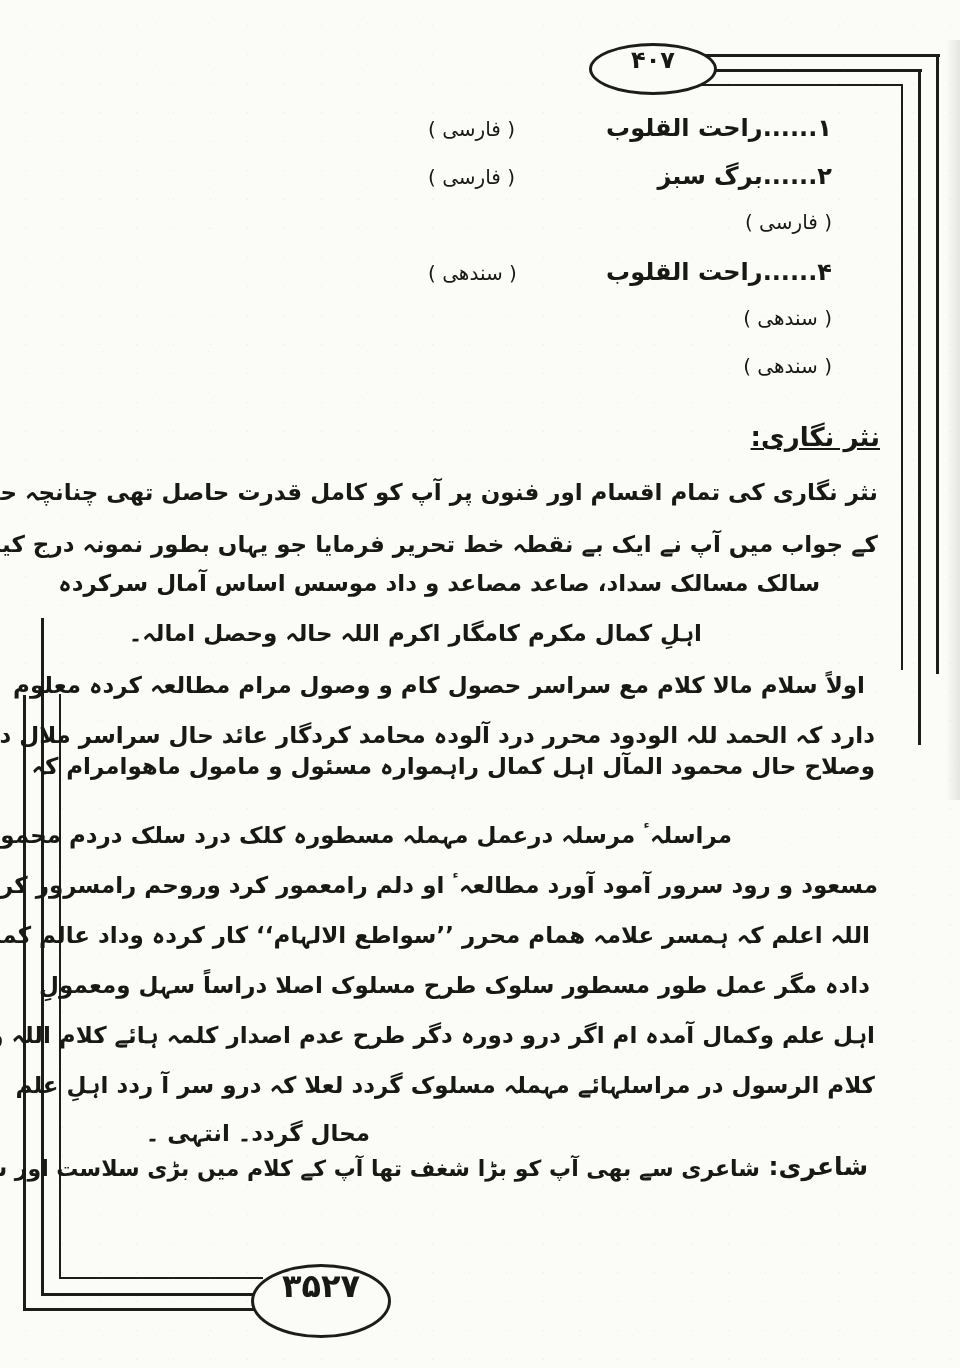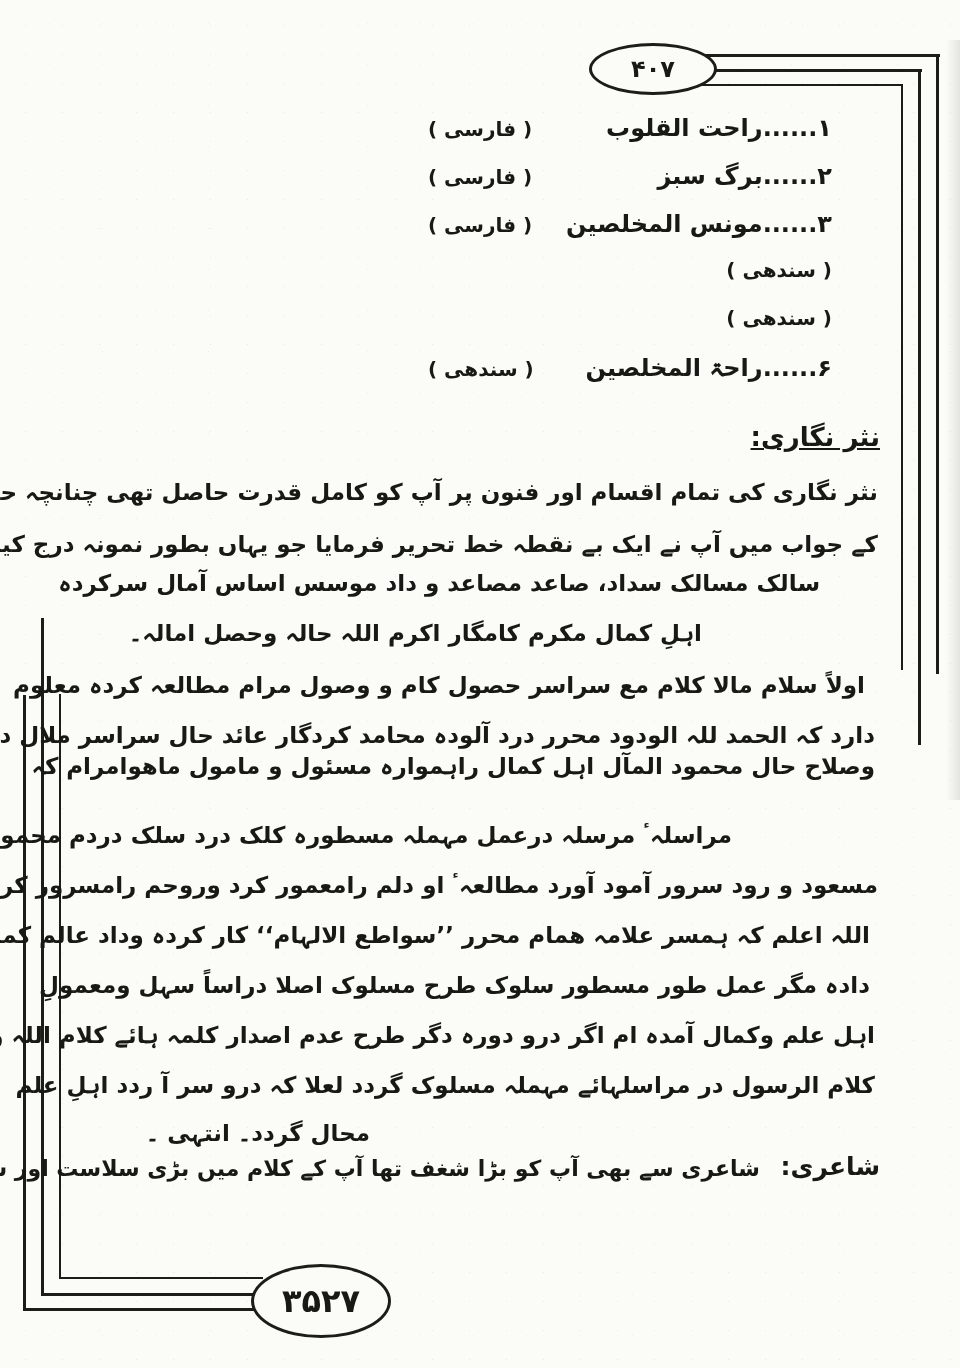--- a/index.html
+++ b/index.html
@@ -22,31 +22,31 @@
   .scan-edge{
     position:absolute;top:40px;right:0;width:14px;height:760px;z-index:0;
     background:linear-gradient(to left,#c8c8c2,rgba(200,200,194,0));opacity:.45;
   }
 
   .hline,.vline{position:absolute;background:#1c1c19;z-index:1;}
 
   .oval{
     position:absolute;z-index:2;background:#fbfbf8;
     border:3px solid #1c1c19;border-radius:50%;
-    display:flex;align-items:center;justify-content:center;
+    display:flex;align-items:flex-start;justify-content:center;
     font-weight:bold;letter-spacing:2px;
   }
   #oval-top{left:589px;top:43px;width:122px;height:46px;font-size:24px;}
   #oval-bottom{left:251px;top:1264px;width:134px;height:68px;font-size:32px;}
 
   
   #works{position:absolute;top:114px;right:128px;width:404px;direction:rtl;z-index:1;}
   .work-row{display:flex;justify-content:space-between;align-items:baseline;height:48px;}
   .work-title{font-size:24px;font-weight:bold;white-space:nowrap;}
-  .work-lang{font-size:20px;font-weight:bold;white-space:nowrap;}
+  .work-lang{font-size:20px;font-weight:normal;white-space:nowrap;}
 
   
   #prose-heading{position:absolute;top:422px;right:80px;font-size:26px;font-weight:bold;z-index:1;text-decoration:underline;}
   #intro{position:absolute;top:466px;right:82px;left:88px;direction:rtl;text-align:right;z-index:1;}
   #intro .intro-line{font-size:23px;font-weight:bold;line-height:52px;white-space:nowrap;}
   #intro .intro-line.l2{text-align:right;padding-right:0px;}
 
   
   .letter-line{position:absolute;direction:rtl;font-size:23px;font-weight:bold;white-space:nowrap;z-index:1;}
   .ll0 {top:570px;right:140px;}
@@ -56,21 +56,21 @@
   .ll4 {top:753px;right:85px;margin-left:28px;}
   .ll5 {top:822px;right:228px;}
   .ll6 {top:872px;right:82px;}
   .ll7 {top:922px;right:90px;}
   .ll8 {top:972px;right:90px;}
   .ll9 {top:1022px;right:85px;}
   .ll10{top:1072px;right:85px;}
   .ll11{top:1120px;right:590px;}
 
   
-  #poetry-heading{position:absolute;top:1152px;right:80px;font-size:25px;font-weight:bold;z-index:1;margin-left:10px;}
+  #poetry-heading{position:absolute;top:1152px;right:92px;font-size:25px;font-weight:bold;z-index:1;margin-left:10px;}
   #poetry-text{position:absolute;top:1156px;right:200px;font-size:22px;font-weight:bold;white-space:nowrap;direction:rtl;z-index:1;}
 </style>
 </head>
 <body>
 
 <div class="scan-edge"></div>
 
 <div class="hline" style="top:54px;left:702px;width:238px;height:3px;"></div>
 <div class="hline" style="top:69px;left:702px;width:220px;height:3px;"></div>
 <div class="hline" style="top:84px;left:702px;width:201px;height:2px;"></div>
@@ -95,31 +95,30 @@
 <div id="works">
   <div class="work-row">
     <span class="work-title">۱......راحت القلوب</span>
     <span class="work-lang">( فارسی )</span>
   </div>
   <div class="work-row">
     <span class="work-title">۲......برگ سبز</span>
     <span class="work-lang">( فارسی )</span>
   </div>
   <div class="work-row">
-    <span class="work-title">۳......مونس المخلصین</span>
     <span class="work-lang">( فارسی )</span>
   </div>
   <div class="work-row">
+    <span class="work-title">۴......راحت القلوب</span>
     <span class="work-lang">( سندھی )</span>
   </div>
   <div class="work-row">
     <span class="work-lang">( سندھی )</span>
   </div>
   <div class="work-row">
-    <span class="work-title">۶......راحۃ المخلصین</span>
     <span class="work-lang">( سندھی )</span>
   </div>
 </div>
 
 <div id="prose-heading">نثر نگاری:</div>
 <div id="intro">
   <div class="intro-line l1">نثر نگاری کی تمام اقسام اور فنون پر آپ کو کامل قدرت حاصل تھی چنانچہ حافظ ہارون ٹکھڑائی کے خط</div>
   <div class="intro-line l2">کے جواب میں آپ نے ایک بے نقطہ خط تحریر فرمایا جو یہاں بطور نمونہ درج کیا جاتا ہے:</div>
 </div>
 

